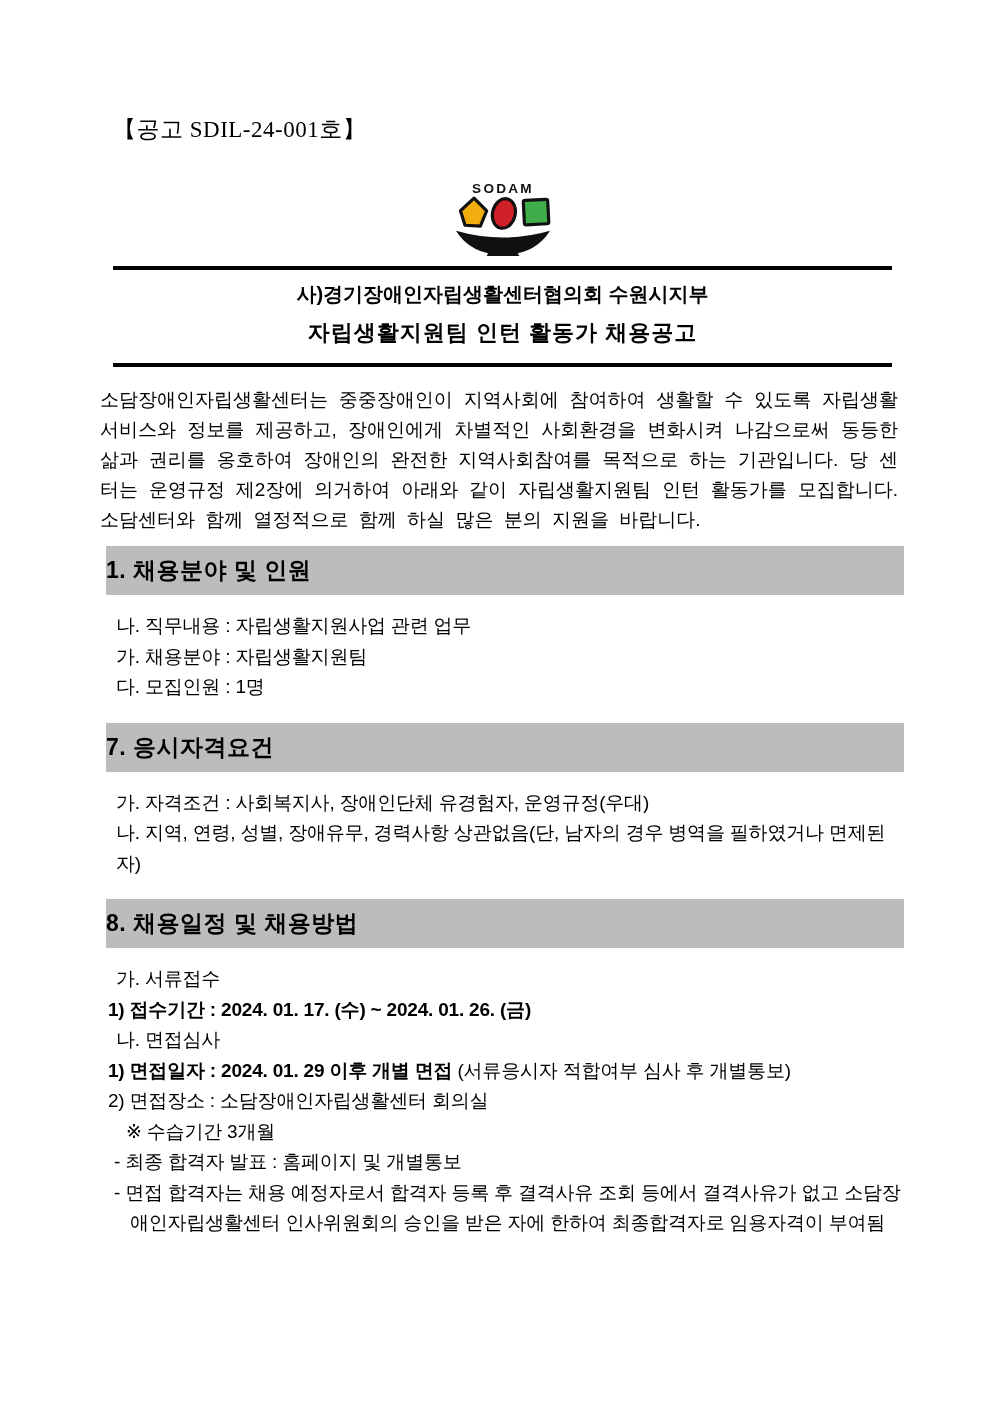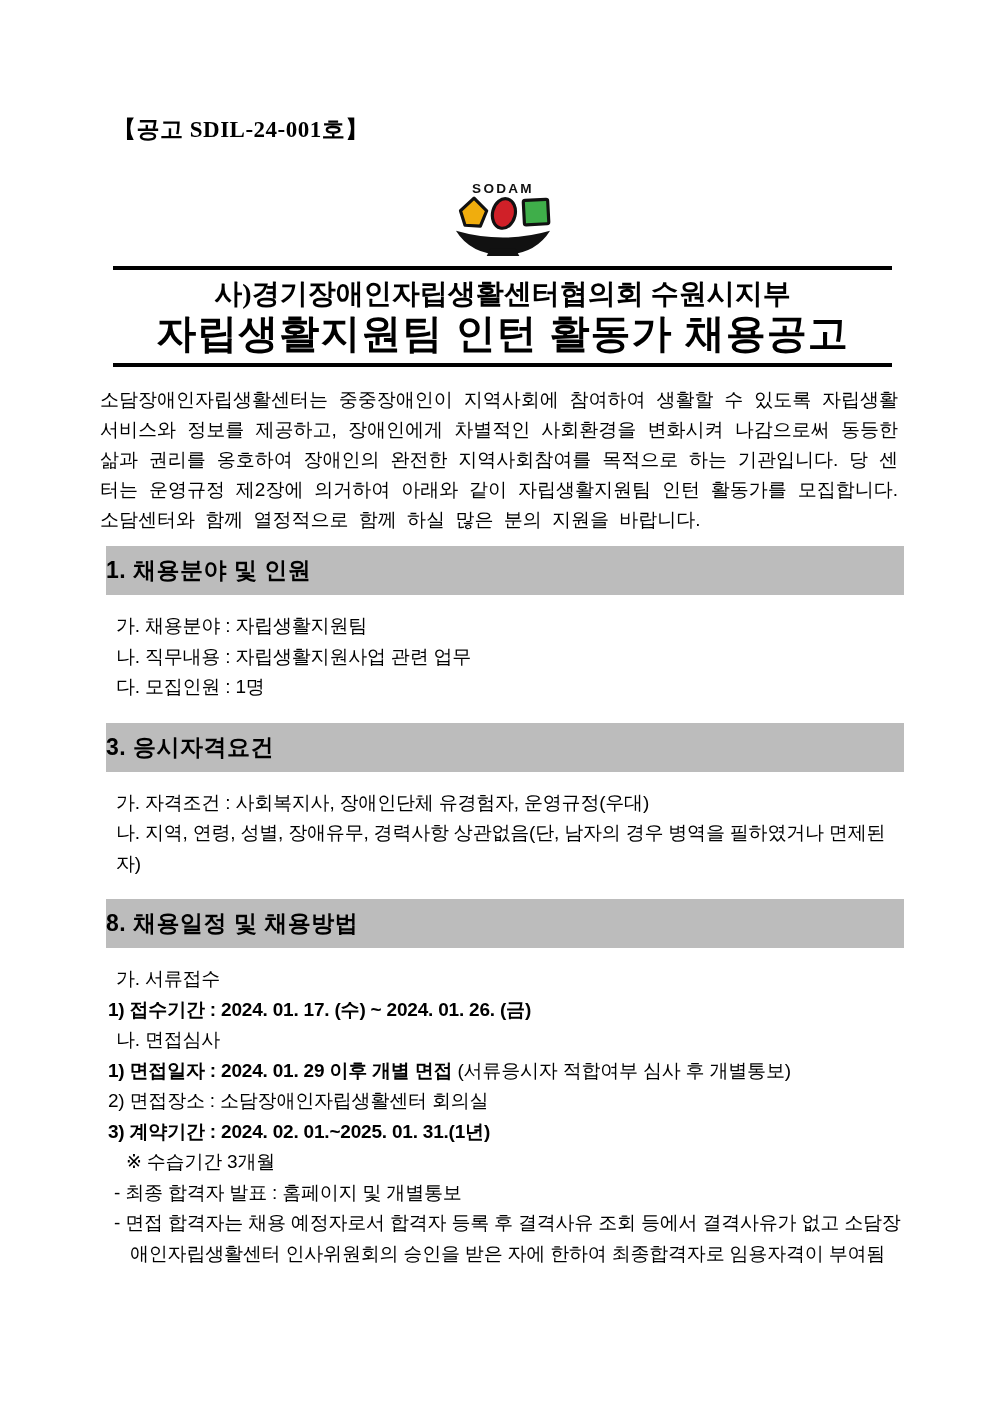--- a/index.html
+++ b/index.html
@@ -7,35 +7,35 @@
     position:relative;
     width:992px; height:1403px;
     background:#ffffff;
     font-family:"Liberation Sans","DejaVu Sans",sans-serif;
     color:#000;
     overflow:hidden;
   }
   .doc-number {
     position:absolute; left:113px; top:114px;
     font-family:"Liberation Serif","DejaVu Serif",serif;
-    font-size:23px; font-weight:bold; letter-spacing:0.5px;
+    font-size:23px; font-weight:normal; letter-spacing:0.5px;
   }
   .logo {
     position:absolute; left:452px; top:180px;
     width:102px; height:76px;
   }
   .logo svg { display:block; width:100%; height:100%; }
   .title-block {
     position:absolute; left:113px; top:266px; width:779px;
     border-top:4px solid #000; border-bottom:4px solid #000;
     padding:9px 0 11px 0;
     text-align:center; box-sizing:border-box;
   }
-  .title-org  { font-size:28px; font-weight:bold; line-height:30px; letter-spacing:0px;font-family:Liberation Serif, serif; }
-  .title-main { font-size:40px; font-weight:bold; line-height:38px; margin-top:5px; letter-spacing:1px; }
+  .title-org  { font-size:20px; font-weight:bold; line-height:30px; letter-spacing:0px; }
+  .title-main { font-size:22px; font-weight:bold; line-height:38px; margin-top:5px; letter-spacing:1px; }
   .intro {
     position:absolute; left:100px; top:385px; width:798px;
     font-size:19px; line-height:30px;
     text-align:justify; word-break:break-all; word-spacing:5px;
   }
   .sections { position:absolute; left:106px; top:546px; width:798px; }
   section { margin-top:14px; }
   section:first-child { margin-top:0; }
   .sec-heading {
     height:49px; line-height:49px;
@@ -75,41 +75,40 @@
     <div class="title-org">사)경기장애인자립생활센터협의회 수원시지부</div>
     <div class="title-main">자립생활지원팀 인턴 활동가 채용공고</div>
   </div>
 
   <div class="intro">소담장애인자립생활센터는 중중장애인이 지역사회에 참여하여 생활할 수 있도록 자립생활 서비스와 정보를 제공하고, 장애인에게 차별적인 사회환경을 변화시켜 나감으로써 동등한 삶과 권리를 옹호하여 장애인의 완전한 지역사회참여를 목적으로 하는 기관입니다. 당 센터는 운영규정 제2장에 의거하여 아래와 같이 자립생활지원팀 인턴 활동가를 모집합니다. 소담센터와 함께 열정적으로 함께 하실 많은 분의 지원을 바랍니다.</div>
 
   <div class="sections">
       <section>
         <div class="sec-heading">1. 채용분야 및 인원</div>
         <div class="sec-items">
+          <div class="item lvl-ga"><span>나. 직무내용 : 자립생활지원사업 관련 업무</span></div>
           <div class="item lvl-ga"><span>가. 채용분야 : 자립생활지원팀</span></div>
-          <div class="item lvl-ga"><span>나. 직무내용 : 자립생활지원사업 관련 업무</span></div>
           <div class="item lvl-ga"><span>다. 모집인원 : 1명</span></div>
         </div>
       </section>
       <section>
-        <div class="sec-heading">3. 응시자격요건</div>
+        <div class="sec-heading">7. 응시자격요건</div>
         <div class="sec-items">
           <div class="item lvl-ga"><span>가. 자격조건 : 사회복지사, 장애인단체 유경험자, 운영규정(우대)</span></div>
           <div class="item lvl-ga"><span>나. 지역, 연령, 성별, 장애유무, 경력사항 상관없음(단, 남자의 경우 병역을 필하였거나 면제된 자)</span></div>
         </div>
       </section>
       <section>
         <div class="sec-heading">8. 채용일정 및 채용방법</div>
         <div class="sec-items">
           <div class="item lvl-ga"><span>가. 서류접수</span></div>
           <div class="item lvl-num"><b>1) 접수기간 : 2024. 01. 17. (수) ~ 2024. 01. 26. (금)</b></div>
           <div class="item lvl-ga"><span>나. 면접심사</span></div>
           <div class="item lvl-num"><b>1) 면접일자 : 2024. 01. 29 이후 개별 면접 </b><span>(서류응시자 적합여부 심사 후 개별통보)</span></div>
           <div class="item lvl-num"><span>2) 면접장소 : 소담장애인자립생활센터 회의실</span></div>
-          <div class="item lvl-num"><b>3) 계약기간 : 2024. 02. 01.~2025. 01. 31.(1년)</b></div>
           <div class="item lvl-note"><span>※ 수습기간 3개월</span></div>
           <div class="item lvl-dash"><span>- 최종 합격자 발표 : 홈페이지 및 개별통보</span></div>
           <div class="item lvl-dash-wrap"><span>- 면접 합격자는 채용 예정자로서 합격자 등록 후 결격사유 조회 등에서 결격사유가 없고 소담장애인자립생활센터 인사위원회의 승인을 받은 자에 한하여 최종합격자로 임용자격이 부여됨</span></div>
         </div>
       </section>
     </div>
 
 </div>
 
 </body></html>

